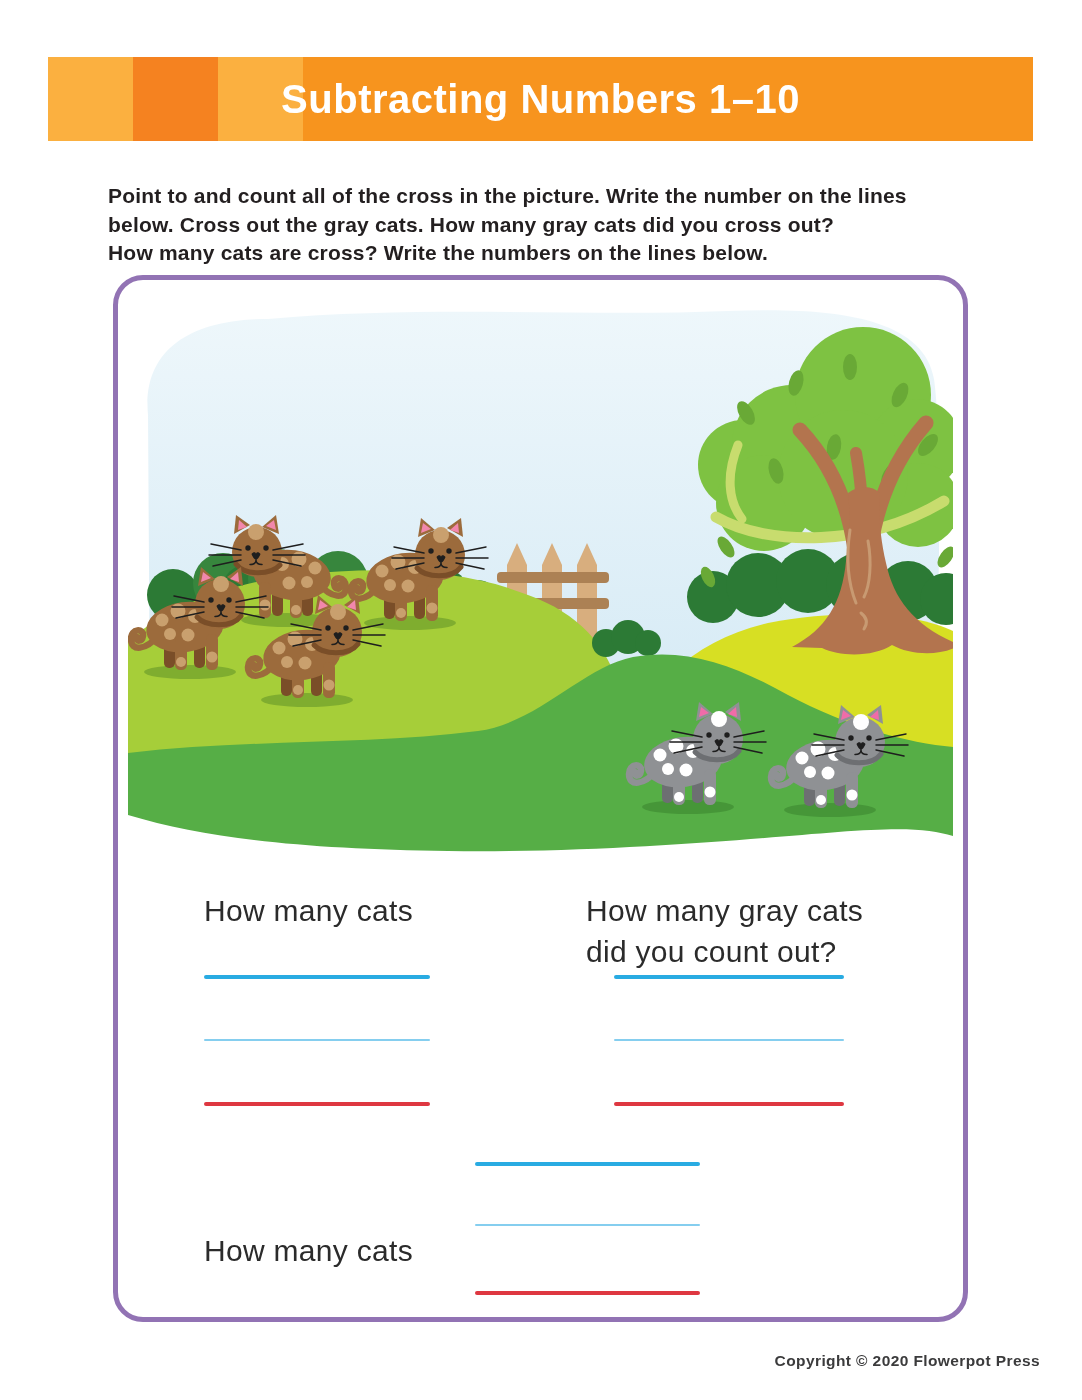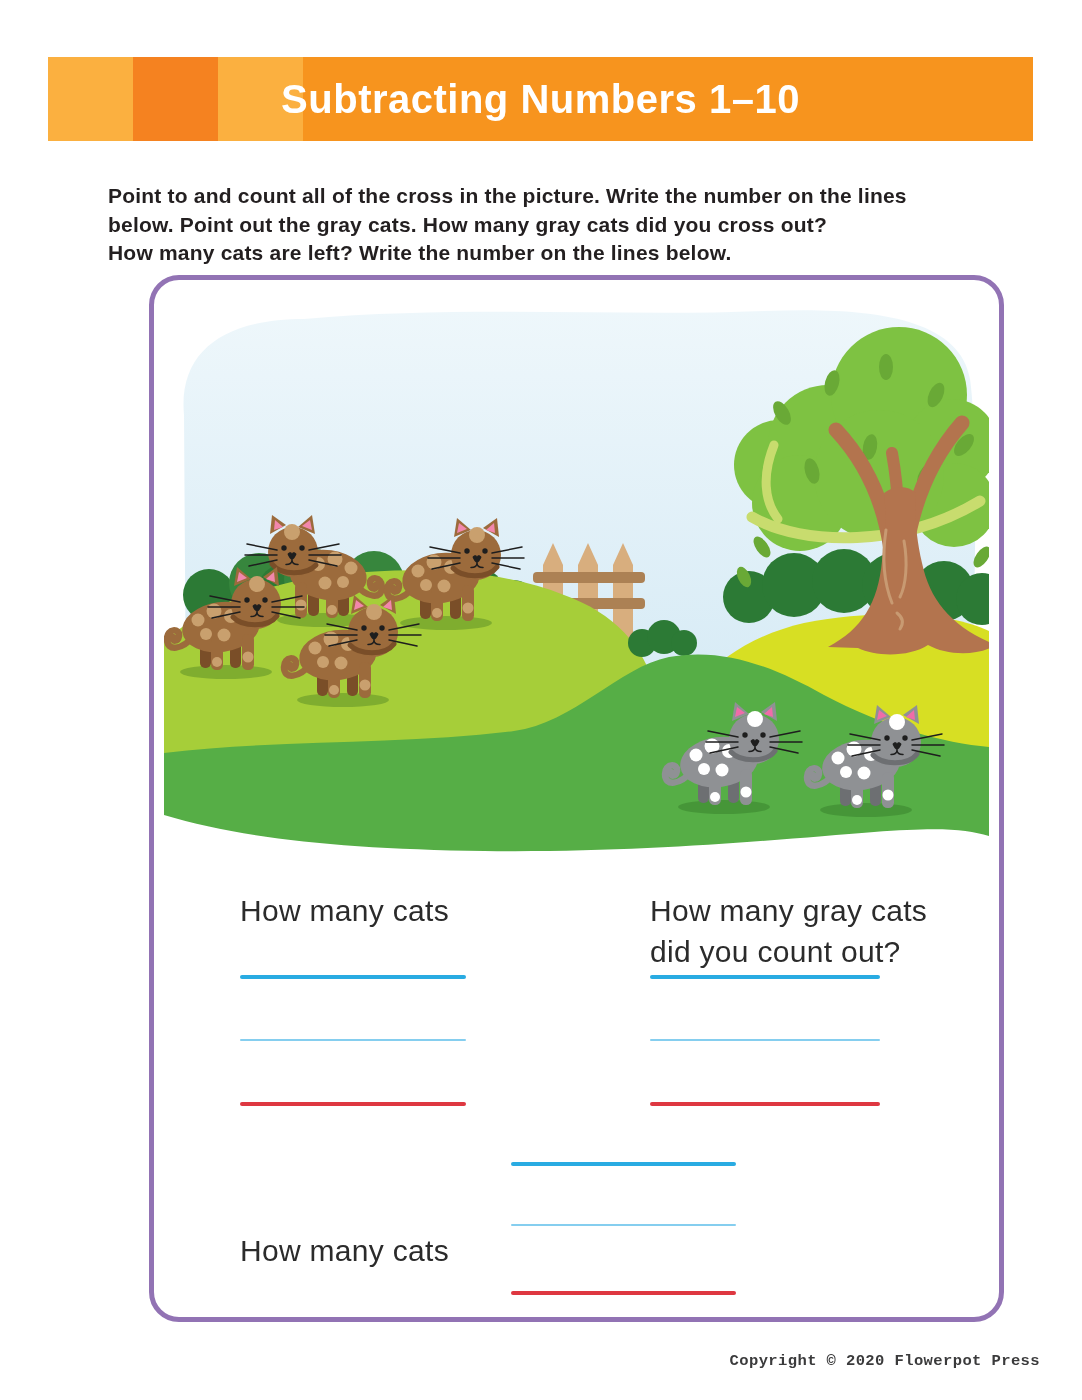--- a/index.html
+++ b/index.html
@@ -17,64 +17,64 @@
     display:flex;align-items:center;justify-content:center;
     color:#fff;font-size:40px;font-weight:bold;letter-spacing:.5px;}
 
   
   .instructions{position:absolute;left:108px;top:182px;width:930px;margin:0;
     color:var(--text-dark,#231F20);font-size:21px;font-weight:600;line-height:28.5px;letter-spacing:.2px;}
   .instructions span{display:block;}
 
   
   .frame{position:absolute;left:113px;top:275px;width:855px;height:1047px;box-sizing:border-box;
-    border:5px solid var(--frame-purple,#9273B4);border-radius:30px;background:#fff;margin-left:36px;}
+    border:5px solid var(--frame-purple,#9273B4);border-radius:30px;background:#fff;}
   .scene{position:absolute;left:10px;top:15px;}
 
   
   .q{position:absolute;color:#2b2b2b;font-size:30px;font-weight:300;
      letter-spacing:.3px;line-height:41px;}
   .q span{display:block;}
   .q.q-total{left:86px;top:610px;}
-  .q.q-gray{left:496px;top:610px;}
+  .q.q-gray{left:468px;top:610px;}
   .q.q-left{left:86px;top:950px;}
 
   
   .line{position:absolute;border-radius:2px;}
   .line.blue{height:4px;background:var(--line-blue,#29ABE2);}
   .line.thin{height:2px;background:var(--line-blue-thin,#85CEEF);}
   .line.red{height:4px;background:var(--line-red,#DE3741);}
   .col-l{left:86px;width:226px;}
   .col-r{left:496px;width:230px;}
   .col-c{left:357px;width:225px;}
   .row-under{top:695px;} .row-mid{top:759px;} .row-red{top:822px;}
   .row-c1{top:882px;} .row-c2{top:944px;} .row-c3{top:1011px;}
 
   
   .footer{position:absolute;right:42px;top:1352px;
-    font-family:Liberation Mono, monospace;font-weight:700;font-size:15.5px;
+    font-family:Liberation Sans, sans-serif;font-weight:700;font-size:15.5px;
     color:var(--footer-text,#3B3B3C);letter-spacing:.4px;}
 </style>
 </head>
 <body>
 
 <div class="page">
 
   <header class="banner">
     <div class="seg s1"></div>
     <div class="seg s2"></div>
     <div class="seg s3"></div>
     <div class="seg s4"></div>
     <h1>Subtracting Numbers 1–10</h1>
   </header>
 
   <p class="instructions">
     <span>Point to and count all of the cross in the picture. Write the number on the lines</span>
-    <span>below. Point out the gray cats. How many gray cats did you cross out?</span>
-    <span>How many cats are left? Write the number on the lines below.</span>
+    <span>below. Cross out the gray cats. How many gray cats did you cross out?</span>
+    <span>How many cats are cross? Write the numbers on the lines below.</span>
   </p>
 
   <section class="frame">
 
     <svg class="scene" width="825" height="560" viewBox="0 0 825 560">
       <defs>
         <linearGradient id="skyg" x1="0" y1="0" x2="0" y2="1">
           <stop offset="0" style="stop-color:var(--sky-top,#EEF7FB)"></stop>
           <stop offset="1" style="stop-color:var(--sky-bottom,#D5EAF5)"></stop>
         </linearGradient>

